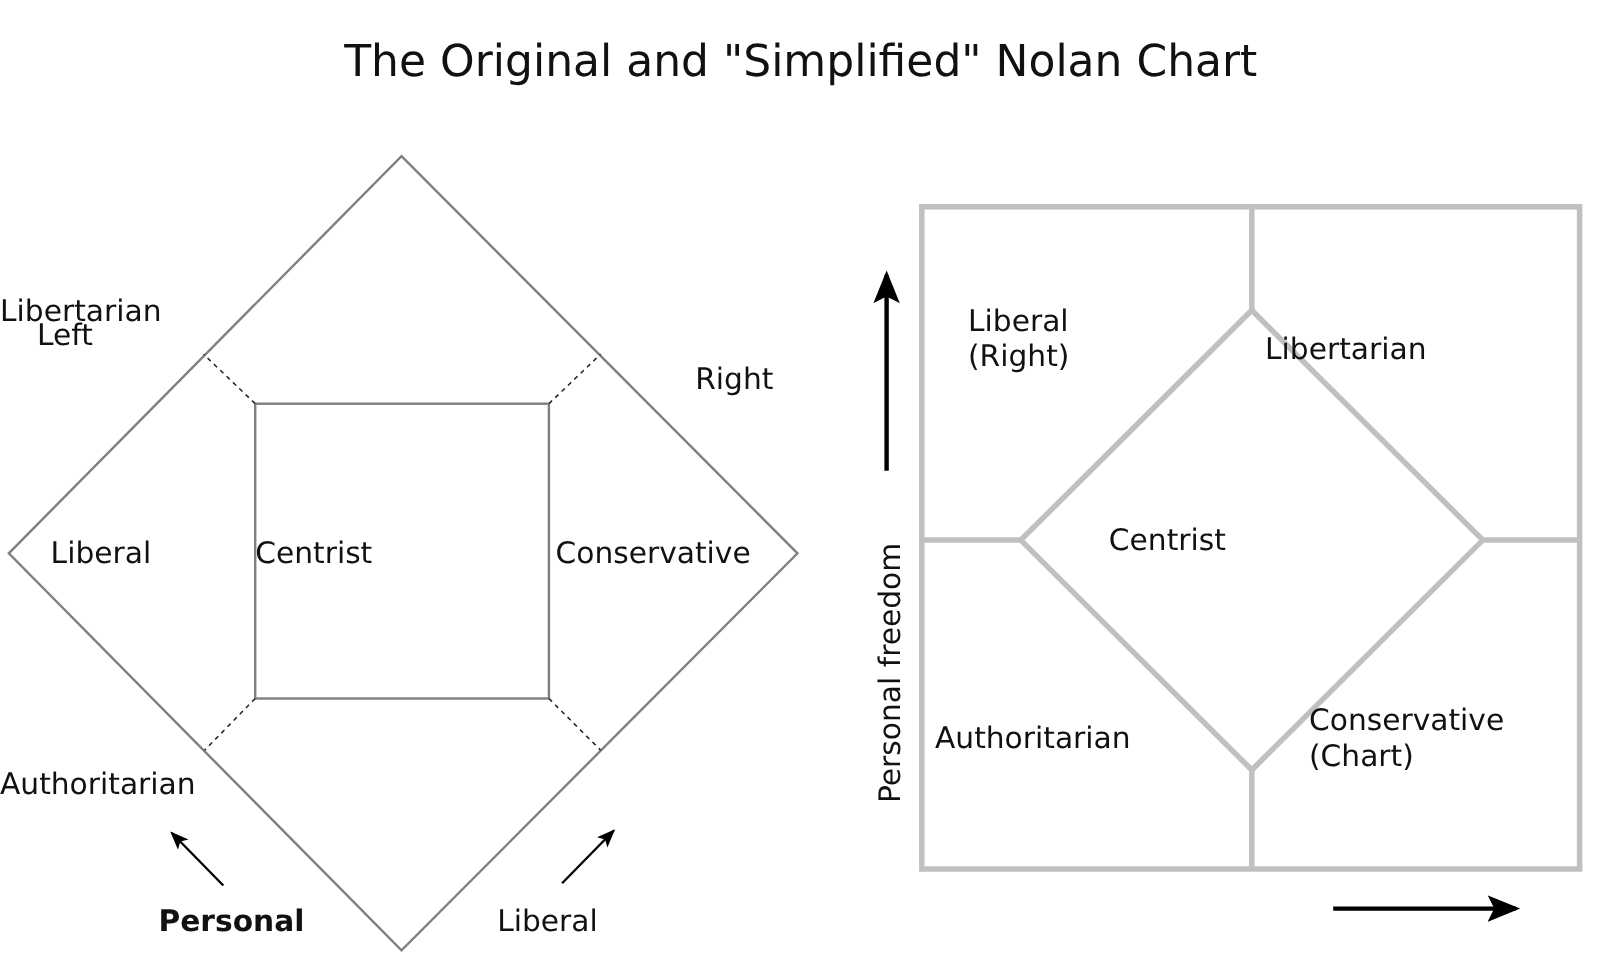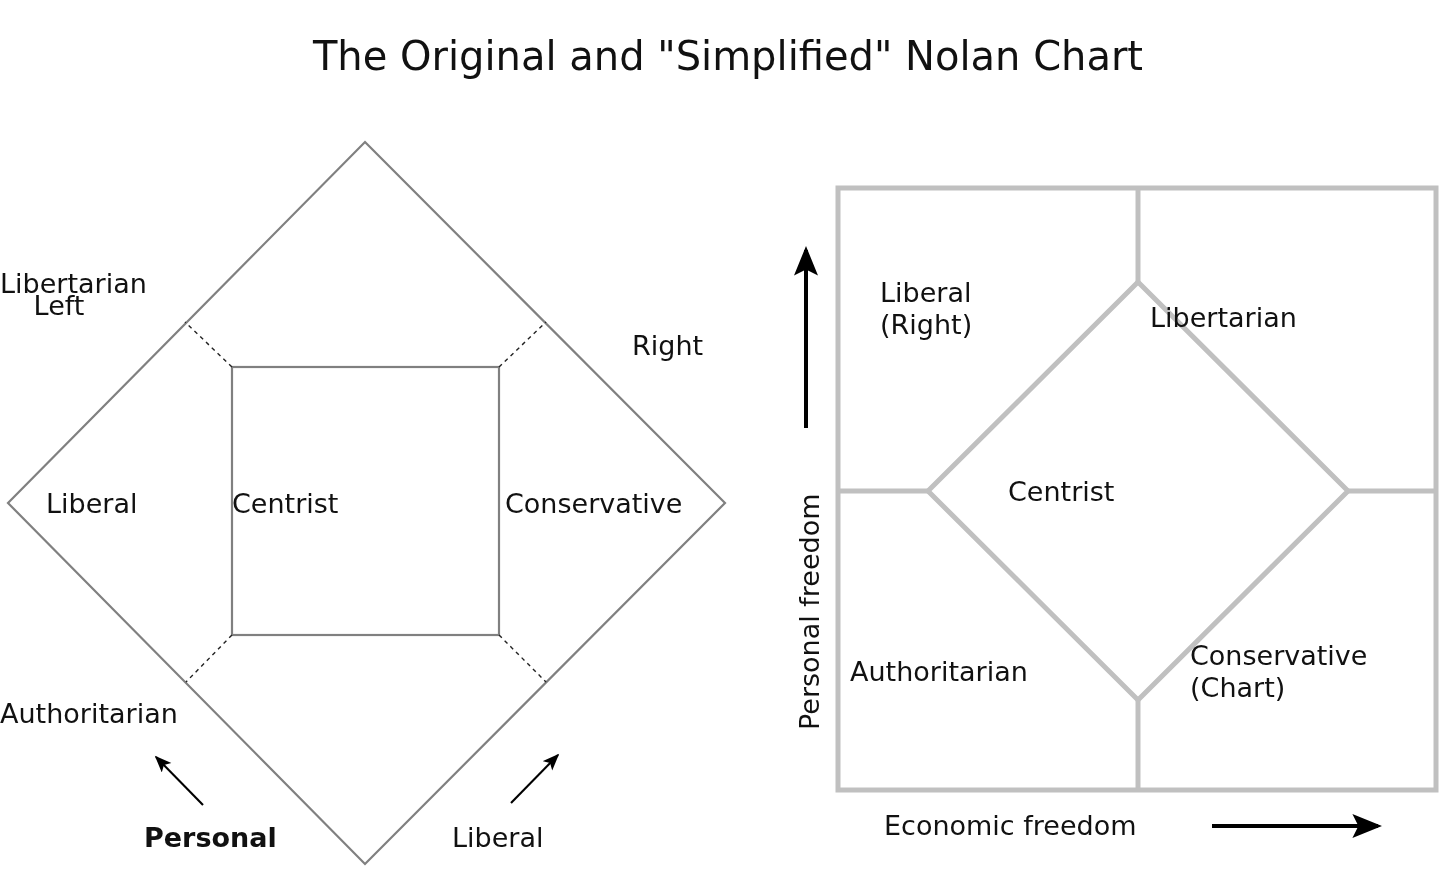--- a/index.html
+++ b/index.html
@@ -142,16 +142,15 @@
 
     <div class="lbl" style="left:80px; top:656px; width:280px;">Authoritarian</div>
 
     <div class="lbl two-line" style="left:420px; top:640px; width:250px;">
       <span>Conservative</span><br>
       <span>(Chart)</span>
     </div>
 
     <div class="axis-lbl" id="y-axis-label-square" style="left:24px; top:730px;">Personal freedom</div>
 
-    <div class="axis-lbl" style="left:114px; top:810px;">Economic freedom</div>
   </div>
 
 </div>
 
 </body></html>

